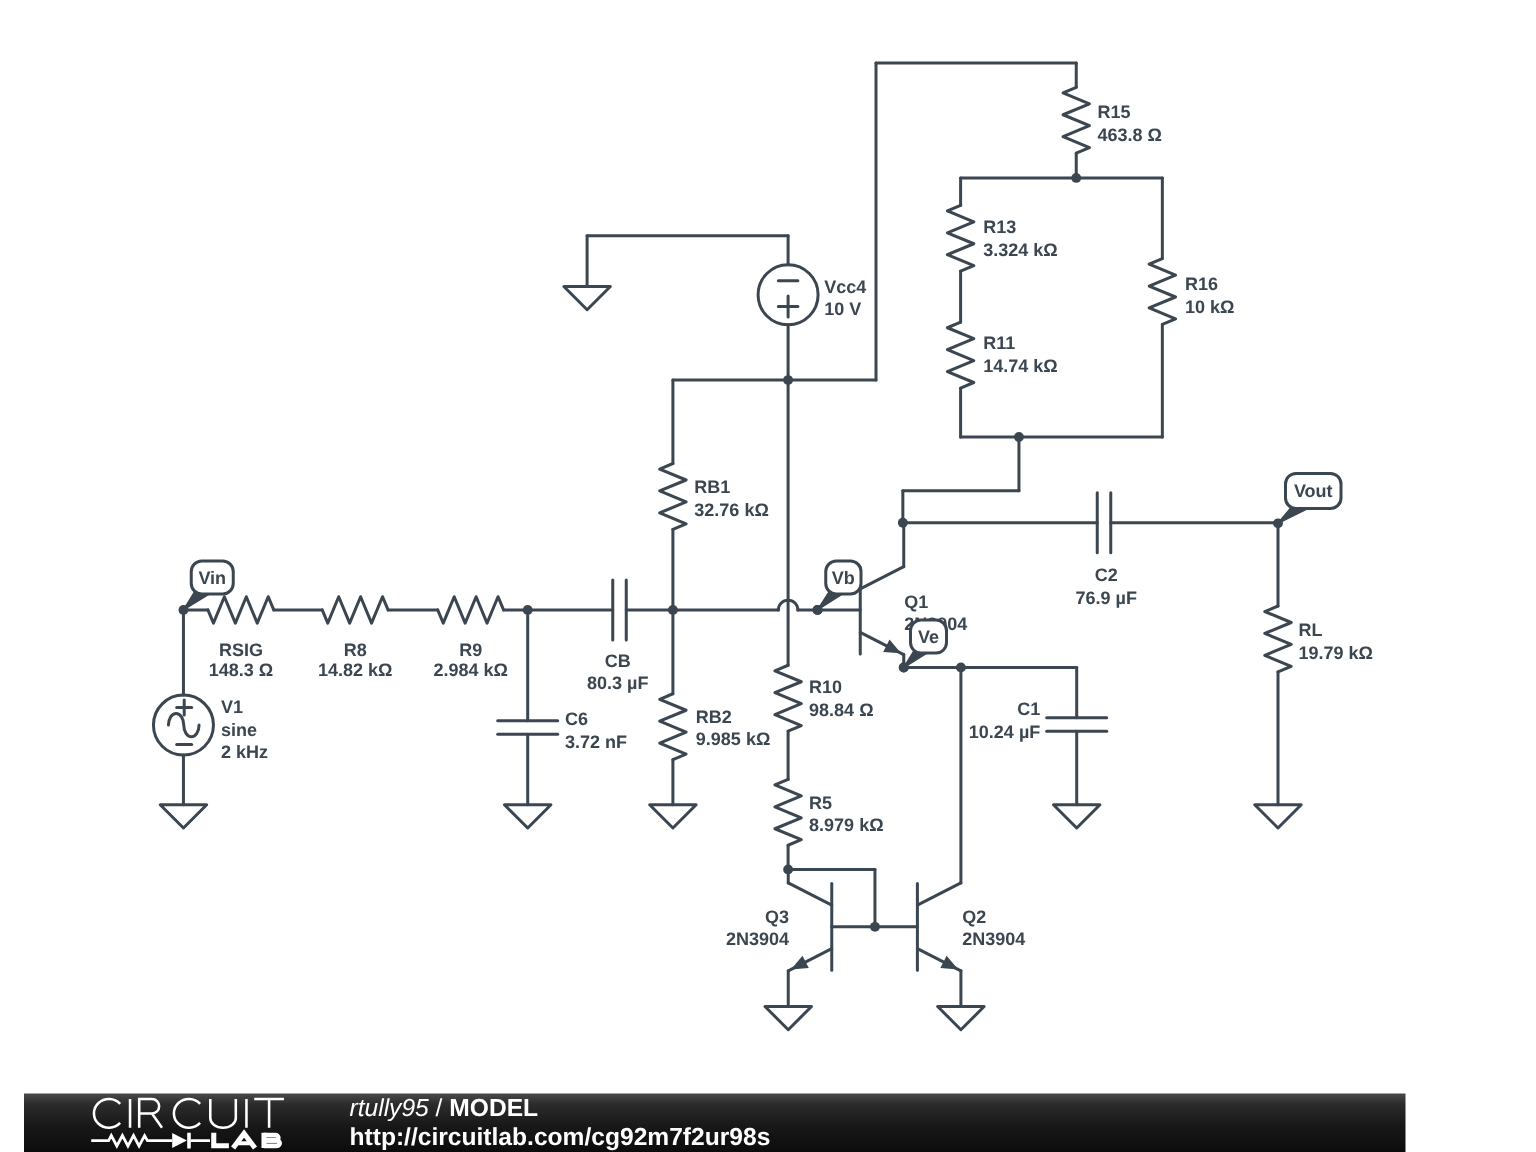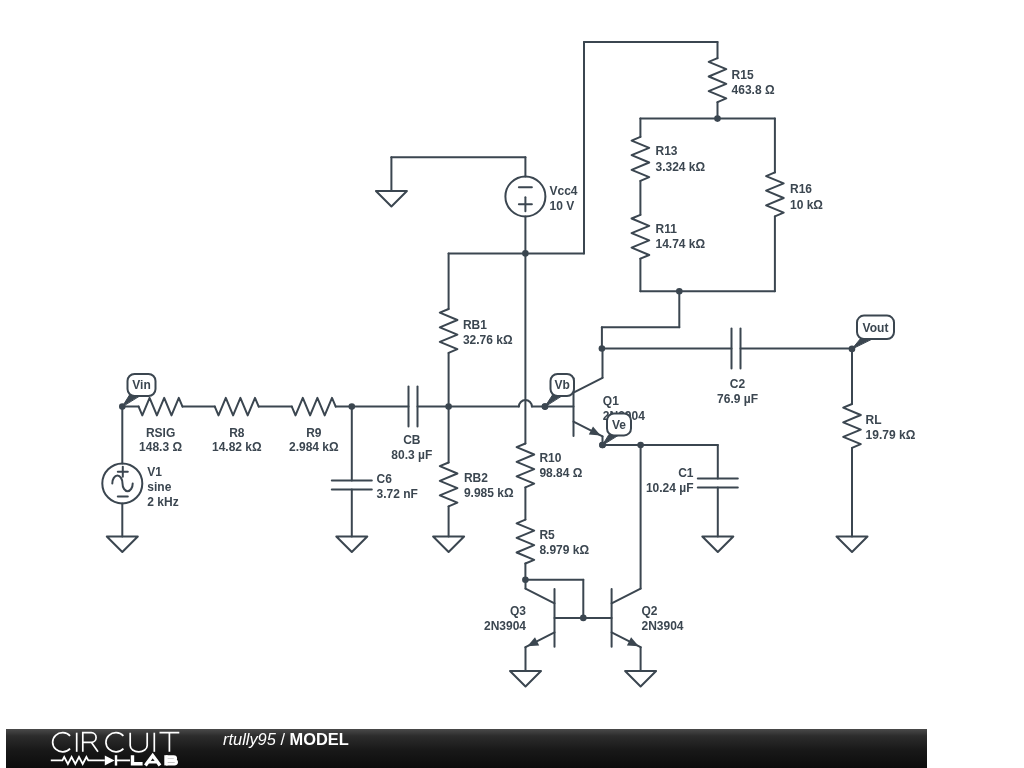--- a/index.html
+++ b/index.html
@@ -1,18 +1,18 @@
 <!DOCTYPE html>
 <html><head>
 <meta charset="utf-8">
 <style>
   html,body { margin:0; padding:0; background:#fff; width:1024px; height:768px; overflow:hidden; }
   * { font-family:"Liberation Sans", sans-serif; }
   #page { position:relative; width:1024px; height:768px; background:#fff; }
-  #footer { position:absolute; left:6px; top:728.5px; width:921px; height:39.5px;
+  #footer { position:absolute; left:16px; top:728.5px; width:921px; height:39.5px;
             background:linear-gradient(180deg,#4a4a4a 0%,#2c2c2c 18%,#181818 55%,#0c0c0c 100%); }
   #ftext { position:absolute; left:217px; top:1.8px; color:#fff; font-size:16.4px; line-height:18.4px; }
   #ftext .it { font-style:italic; }
   #ftext .b { font-weight:bold; }
 </style>
 </head>
 <body>
 <div id="page">
   <svg width="1024" height="728" viewBox="0 0 1024 728" stroke="#3b4650" stroke-width="2" stroke-linecap="round" stroke-linejoin="round" font-family="Liberation Sans, sans-serif" font-weight="bold" fill="#3b4650" style="position:absolute;left:0;top:0">
     <g>
@@ -205,15 +205,16 @@
 <line x1="111" y1="31.4" x2="124" y2="31.4" stroke-width="1.8"></line>
 <path d="M 126.5 26.2 L 126.5 34.8 L 136.6 34.8" fill="none" stroke-width="3.4"></path>
 <path d="M 139.4 36.4 L 146.7 26.6 L 154 36.4" fill="none" stroke-width="3.4"></path>
 <line x1="142.9" y1="33.2" x2="150.5" y2="33.2" stroke-width="2.6"></line>
 <line x1="160" y1="26.2" x2="160" y2="36.4" stroke-width="3.4"></line>
 <path d="M 159.9 27.8 L 167.6 27.8 A 1.9 1.75 0 0 1 167.6 31.3 L 159.9 31.3" fill="none" stroke-width="3.2"></path>
 <path d="M 159.9 31.3 L 168.3 31.3 A 2.1 1.8 0 0 1 168.3 34.9 L 159.9 34.9" fill="none" stroke-width="3.2"></path>
     </svg>
     <div id="ftext">
       <div><span class="it">rtully95</span> / <span class="b">MODEL</span></div>
+      <div class="b">http://circuitlab.com/cg92m7f2ur98s</div>
     </div>
   </div>
 </div>
 
 </body></html>

